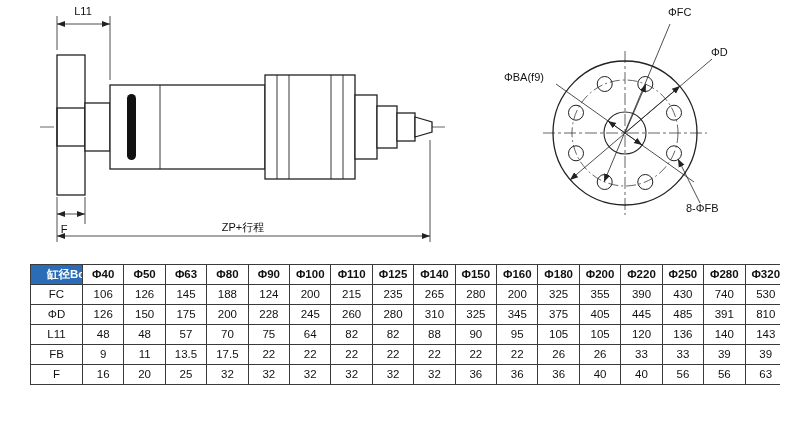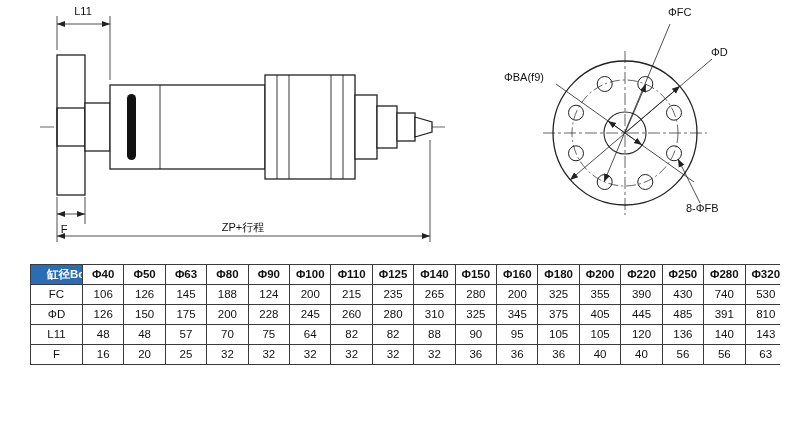--- a/index.html
+++ b/index.html
@@ -194,20 +194,40 @@
           <td data-name="table-cell">90</td>
           <td data-name="table-cell">95</td>
           <td data-name="table-cell">105</td>
           <td data-name="table-cell">105</td>
           <td data-name="table-cell">120</td>
           <td data-name="table-cell">136</td>
           <td data-name="table-cell">140</td>
           <td data-name="table-cell">143</td>
         </tr>
         <tr data-name="table-row">
+          <th data-name="row-label">FB</th>
+          <td data-name="table-cell">9</td>
+          <td data-name="table-cell">11</td>
+          <td data-name="table-cell">13.5</td>
+          <td data-name="table-cell">17.5</td>
+          <td data-name="table-cell">22</td>
+          <td data-name="table-cell">22</td>
+          <td data-name="table-cell">22</td>
+          <td data-name="table-cell">22</td>
+          <td data-name="table-cell">22</td>
+          <td data-name="table-cell">22</td>
+          <td data-name="table-cell">22</td>
+          <td data-name="table-cell">26</td>
+          <td data-name="table-cell">26</td>
+          <td data-name="table-cell">33</td>
+          <td data-name="table-cell">33</td>
+          <td data-name="table-cell">39</td>
+          <td data-name="table-cell">39</td>
+        </tr>
+        <tr data-name="table-row">
           <th data-name="row-label">F</th>
           <td data-name="table-cell">16</td>
           <td data-name="table-cell">20</td>
           <td data-name="table-cell">25</td>
           <td data-name="table-cell">32</td>
           <td data-name="table-cell">32</td>
           <td data-name="table-cell">32</td>
           <td data-name="table-cell">32</td>
           <td data-name="table-cell">32</td>
           <td data-name="table-cell">32</td>

